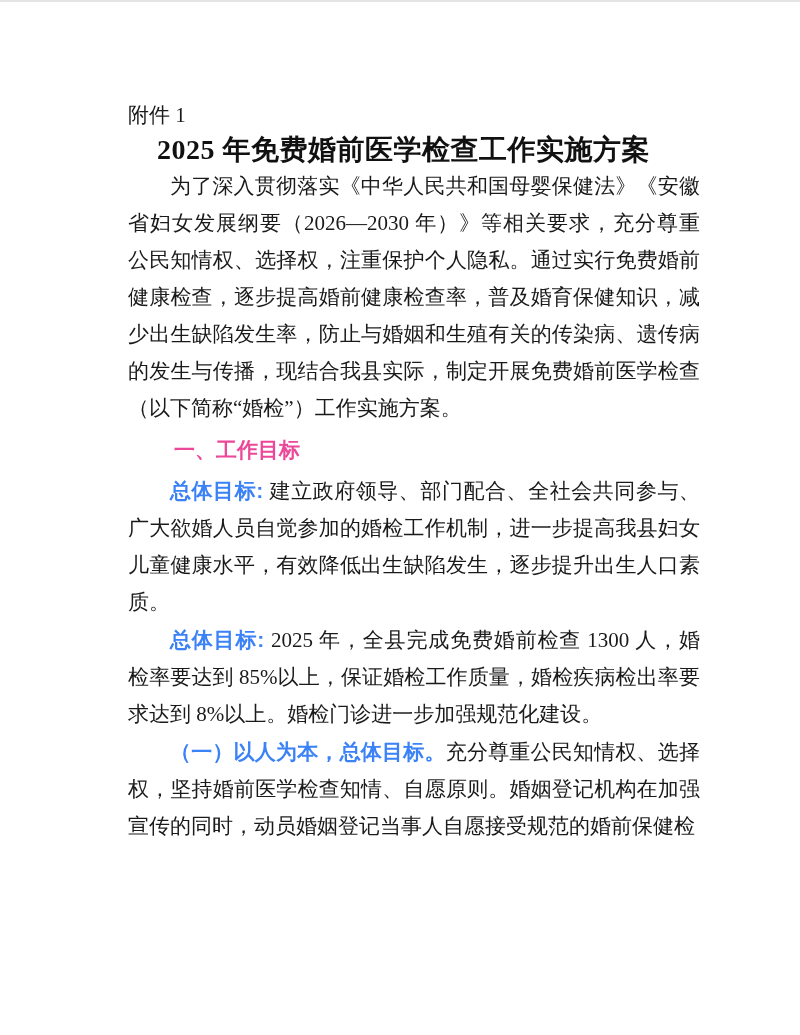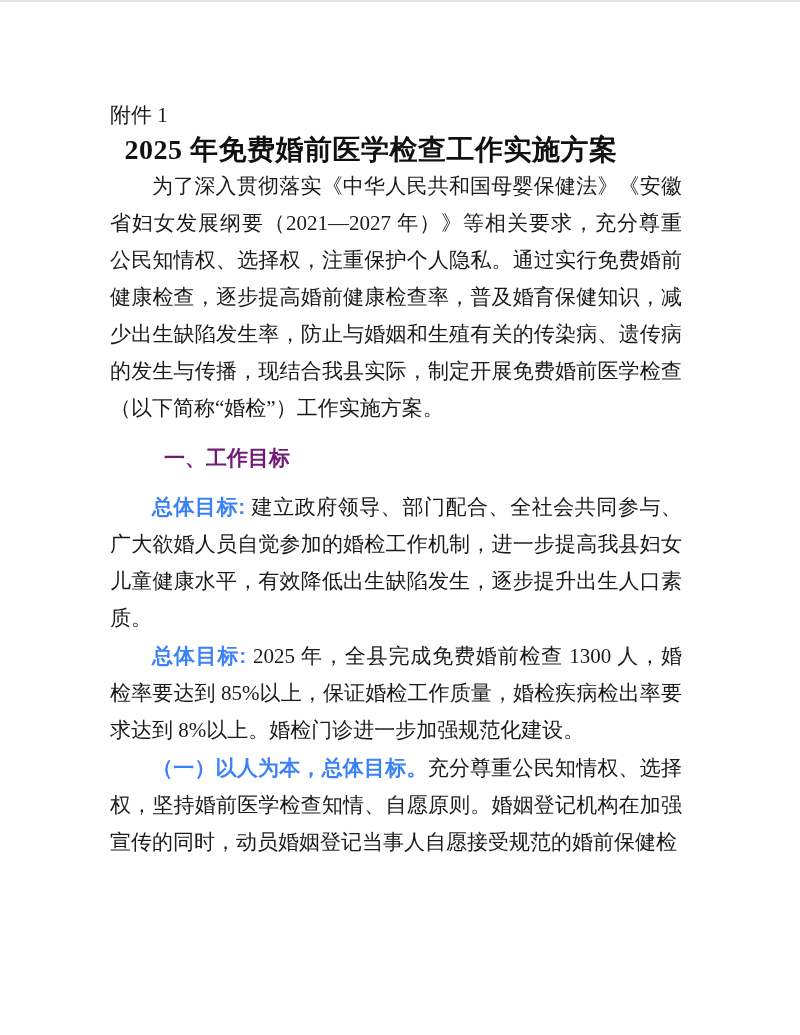--- a/index.html
+++ b/index.html
@@ -19,72 +19,72 @@
   .top-edge {
     position: absolute;
     top: 0;
     left: 0;
     width: 100%;
     height: 2px;
     background: #e4e4e4;
   }
   .content {
     position: absolute;
-    left: 110px;
+    left: 128px;
     top: 0;
     width: 572px;
   }
   .attachment {
     padding-top: 102px;
     font-size: 21px;
     line-height: 26px;
   }
   .doc-title {
     margin: 4px 50px 0 0;
     font-size: 28px;
     line-height: 36px;
     font-weight: bold;
-    text-align: center;
+    text-align: right;
     letter-spacing: 0.5px;
     color: #111111;
   }
   .body-p {
     margin: 0;
     font-size: 21px;
     line-height: 37px;
     text-align: justify;
     text-indent: 2em;
   }
   .heading {
-    margin: 12px;
+    margin: 4px;
     font-size: 21px;
     line-height: 37px;
     text-indent: 2em;
     font-weight: bold;
     font-family: "Liberation Sans", "DejaVu Sans", sans-serif;
-    color: #701a75;
+    color: #ec4899;
   }
   .label {
     font-weight: bold;
     font-family: "Liberation Sans", "DejaVu Sans", sans-serif;
     color: #3b82f6;
   }
 </style>
 </head>
 <body>
 
 <div class="page">
   <div class="top-edge"></div>
   <div class="content">
 
     <div class="attachment">附件 1</div>
 
     <h1 class="doc-title">2025 年免费婚前医学检查工作实施方案</h1>
 
-    <p class="body-p">为了深入贯彻落实《中华人民共和国母婴保健法》《安徽省妇女发展纲要（2021—2027 年）》等相关要求，充分尊重公民知情权、选择权，注重保护个人隐私。通过实行免费婚前健康检查，逐步提高婚前健康检查率，普及婚育保健知识，减少出生缺陷发生率，防止与婚姻和生殖有关的传染病、遗传病的发生与传播，现结合我县实际，制定开展免费婚前医学检查（以下简称“婚检”）工作实施方案。</p>
+    <p class="body-p">为了深入贯彻落实《中华人民共和国母婴保健法》《安徽省妇女发展纲要（2026—2030 年）》等相关要求，充分尊重公民知情权、选择权，注重保护个人隐私。通过实行免费婚前健康检查，逐步提高婚前健康检查率，普及婚育保健知识，减少出生缺陷发生率，防止与婚姻和生殖有关的传染病、遗传病的发生与传播，现结合我县实际，制定开展免费婚前医学检查（以下简称“婚检”）工作实施方案。</p>
 
     <p class="heading">一、工作目标</p>
 
     <p class="body-p"><span class="label">总体目标: </span><span>建立政府领导、部门配合、全社会共同参与、广大欲婚人员自觉参加的婚检工作机制，进一步提高我县妇女儿童健康水平，有效降低出生缺陷发生，逐步提升出生人口素质。</span></p>
 
     <p class="body-p"><span class="label">总体目标: </span><span>2025 年，全县完成免费婚前检查 1300 人，婚检率要达到 85%以上，保证婚检工作质量，婚检疾病检出率要求达到 8%以上。婚检门诊进一步加强规范化建设。</span></p>
 
 
 
     <p class="body-p"><span class="label">（一）以人为本，总体目标。</span><span>充分尊重公民知情权、选择权，坚持婚前医学检查知情、自愿原则。婚姻登记机构在加强宣传的同时，动员婚姻登记当事人自愿接受规范的婚前保健检</span></p>

